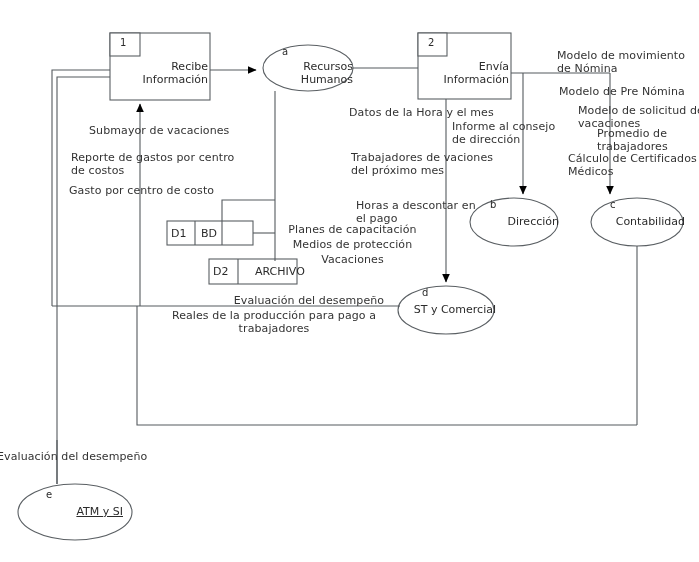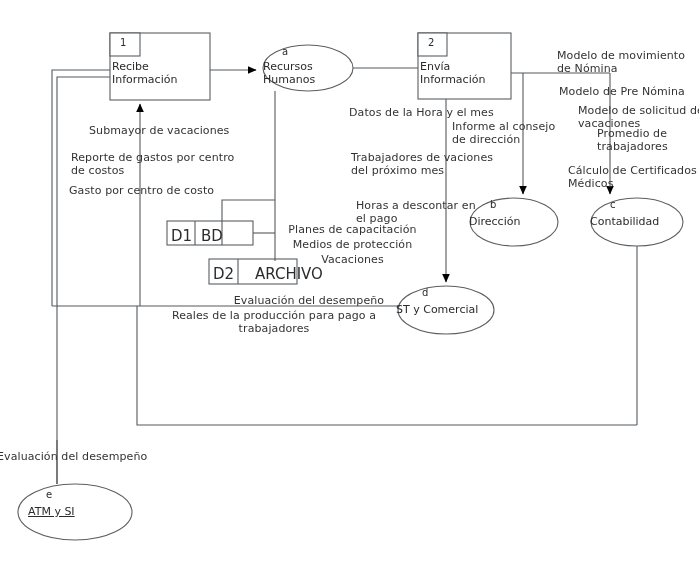--- a/index.html
+++ b/index.html
@@ -15,32 +15,32 @@
     line-height:13px;
     color:#333333;
     white-space:pre;
     letter-spacing:0.1px;
   }
   .lbl.r{text-align:center;}
   .nodetext{
     position:absolute;
     font-size:11px;
     line-height:13px;
-    text-align:left;
+    text-align:right;
     color:#2b2b2b;
     white-space:pre;
   }
   .idtext{
     position:absolute;
     font-size:10px;
     color:#2b2b2b;
   }
   .dstext{
     position:absolute;
-    font-size:15px;
+    font-size:11px;
     color:#2b2b2b;
     white-space:pre;
   }
   svg{display:block;}
   .stroke{stroke:#555a5e;stroke-width:1.1;fill:none;}
   .strokeNode{stroke:#5a5f63;stroke-width:1.1;fill:#ffffff;}
   .arrowfill{fill:#000000;}
 </style>
 </head>
 <body>
@@ -183,16 +183,16 @@
 <div class="lbl r" style="left:150px;top:309px;width:248px;">Reales de la producción para pago a
 trabajadores</div>
 
 <div class="lbl" style="left:557px;top:49px;">Modelo de movimiento
 de Nómina</div>
 <div class="lbl" style="left:559px;top:85px;">Modelo de Pre Nómina</div>
 <div class="lbl" style="left:578px;top:104px;">Modelo de solicitud de
 vacaciones</div>
 <div class="lbl" style="left:597px;top:127px;">Promedio de
 trabajadores</div>
-<div class="lbl" style="left:568px;top:164px;">Cálculo de Certificados
+<div class="lbl" style="left:568px;top:152px;">Cálculo de Certificados
 Médicos</div>
 
 <div class="lbl" style="left:-3px;top:450px;">Evaluación del desempeño</div>
 
 </body></html>

